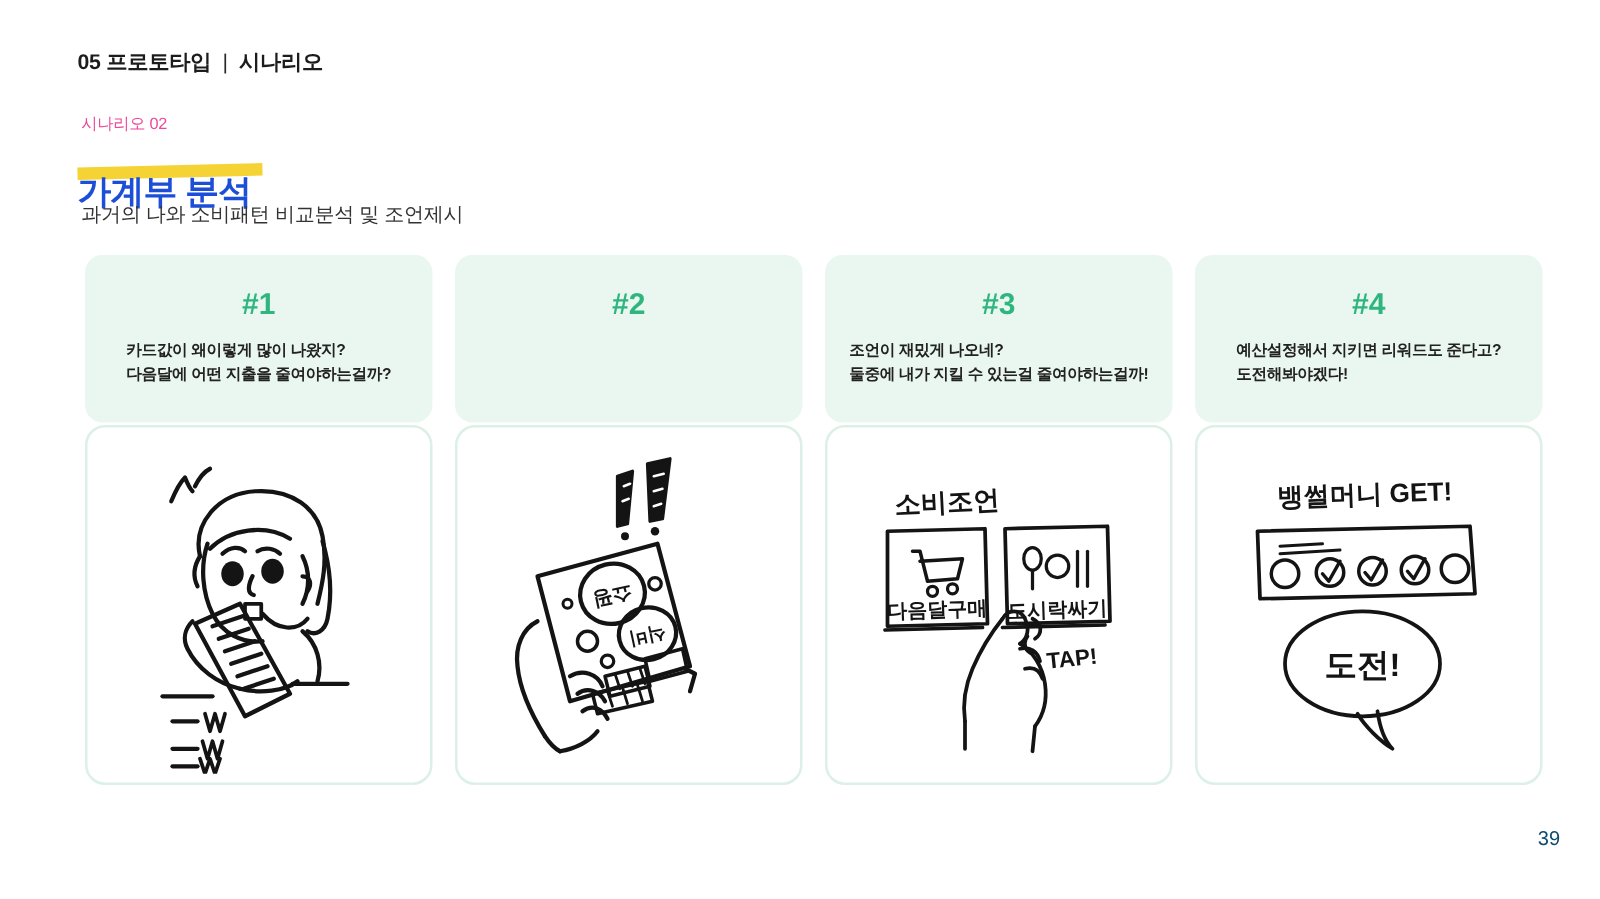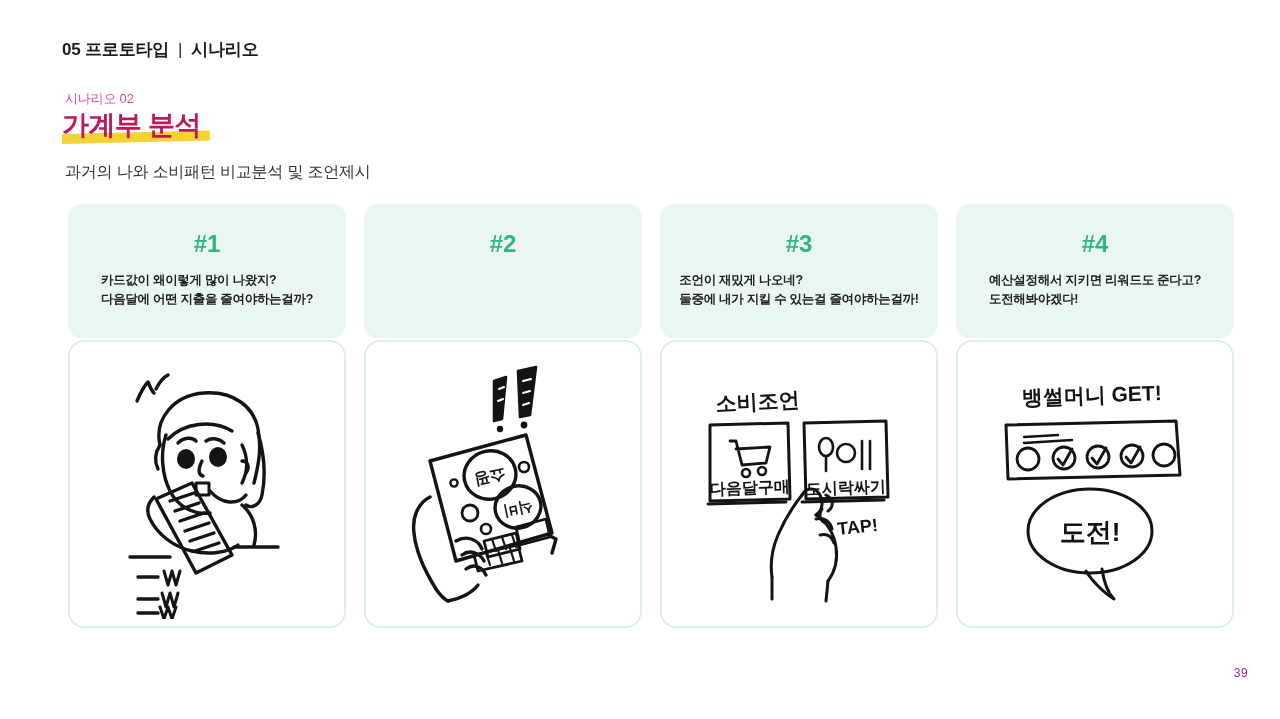--- a/index.html
+++ b/index.html
@@ -29,22 +29,22 @@
   }
   .title-hl {
     position: absolute; left: 0px; top: 26px;
     width: 148px; height: 10px;
     background: #f5d335;
     transform: rotate(-1.4deg);
     transform-origin: left center;
   }
   .title {
     position: relative;
-    font-size: 27px; font-weight: bold; color: #be185d;
-    letter-spacing: -0.6px; line-height: 34px; white-space: nowrap;
+    font-size: 27px; font-weight: bold; color: #1d4ed8;
+    letter-spacing: -0.6px; line-height: 34px; white-space: nowrap; margin-top: 28px;
   }
   .subtitle {
     position: absolute; left: 65px; top: 162px;
     font-size: 16px; color: #333; letter-spacing: -0.2px;
   }
 
   
   .row-top {
     position: absolute; left: 68px; top: 204px;
     width: 1166px; height: 134px;
@@ -78,21 +78,21 @@
     flex: 1 1 0; height: 288px;
     background: #ffffff;
     border: 2px solid #ddf0e7; border-radius: 16px;
     display: flex; align-items: center; justify-content: center;
     overflow: hidden;
   }
   .icard svg { display:block; }
 
   .pagenum {
     position: absolute; right: 32px; bottom: 38px;
-    font-size: 12px; color: #a21caf; font-family: Liberation Mono, monospace;
+    font-size: 16px; color: #0c4a6e;
   }
 </style>
 </head>
 <body>
 
 <div class="slide">
 
   <div class="breadcrumb">
     <span>05 프로토타입</span><span class="sep">|</span><span>시나리오</span>
   </div>

